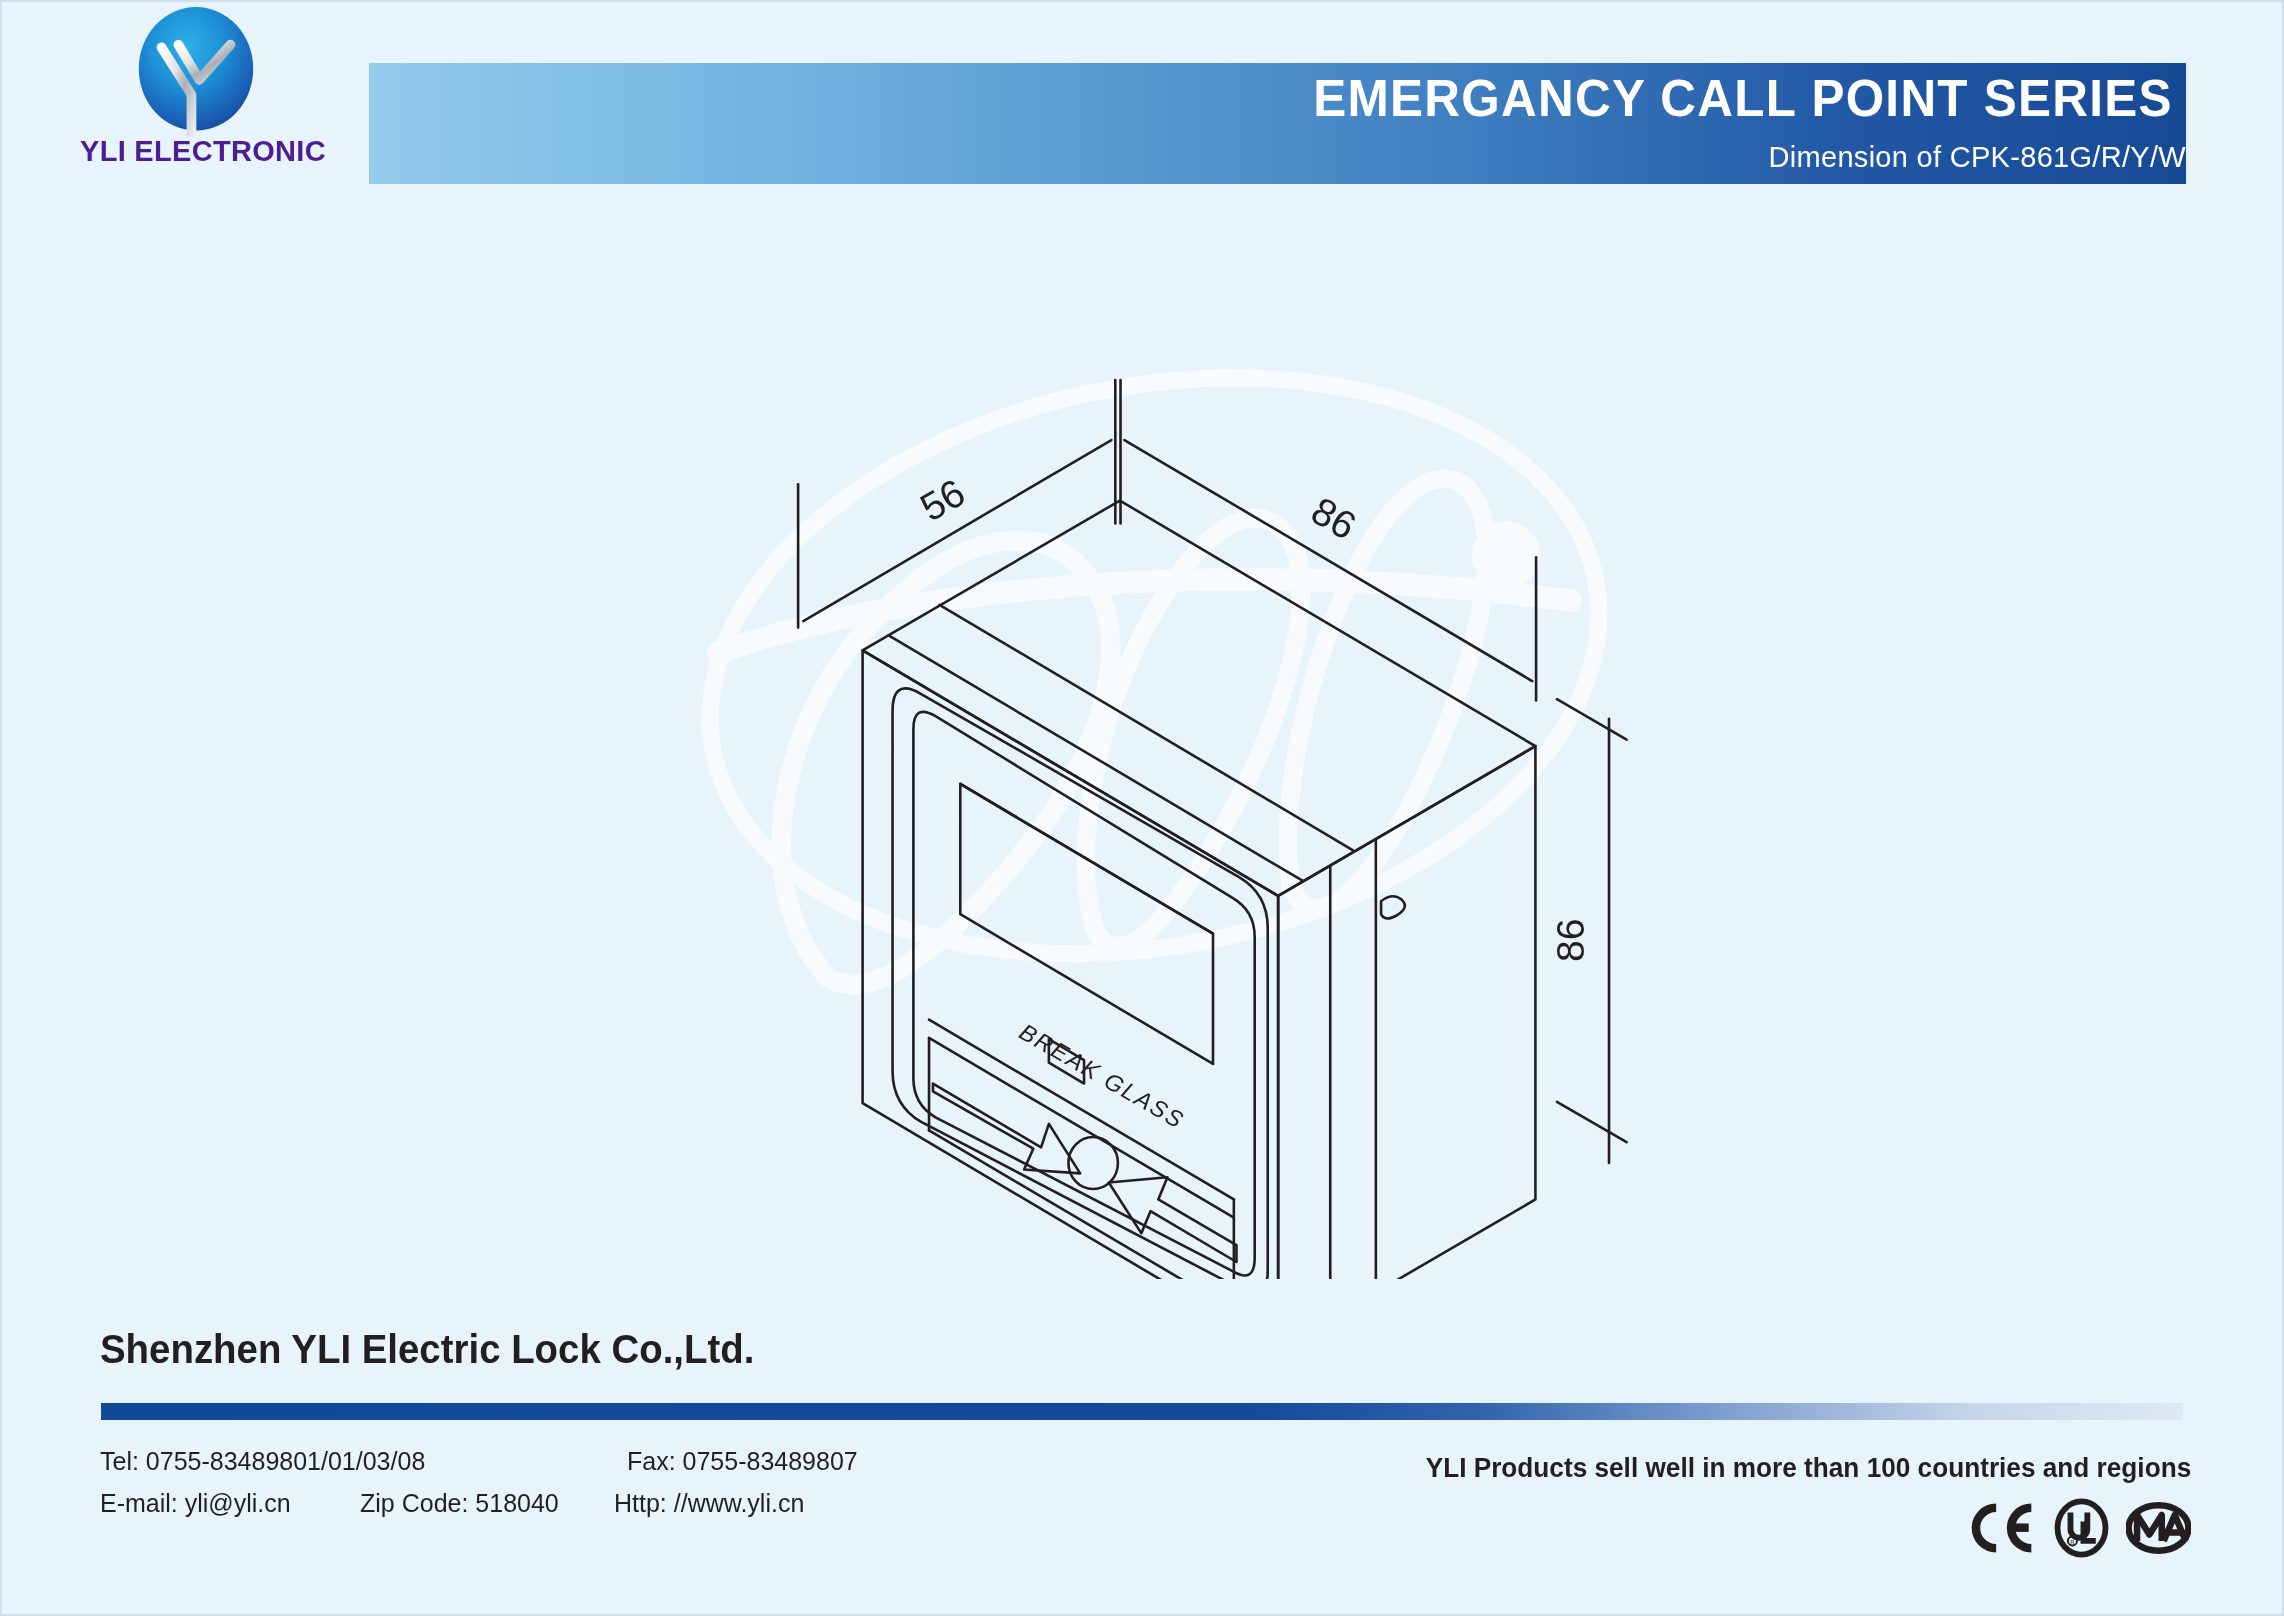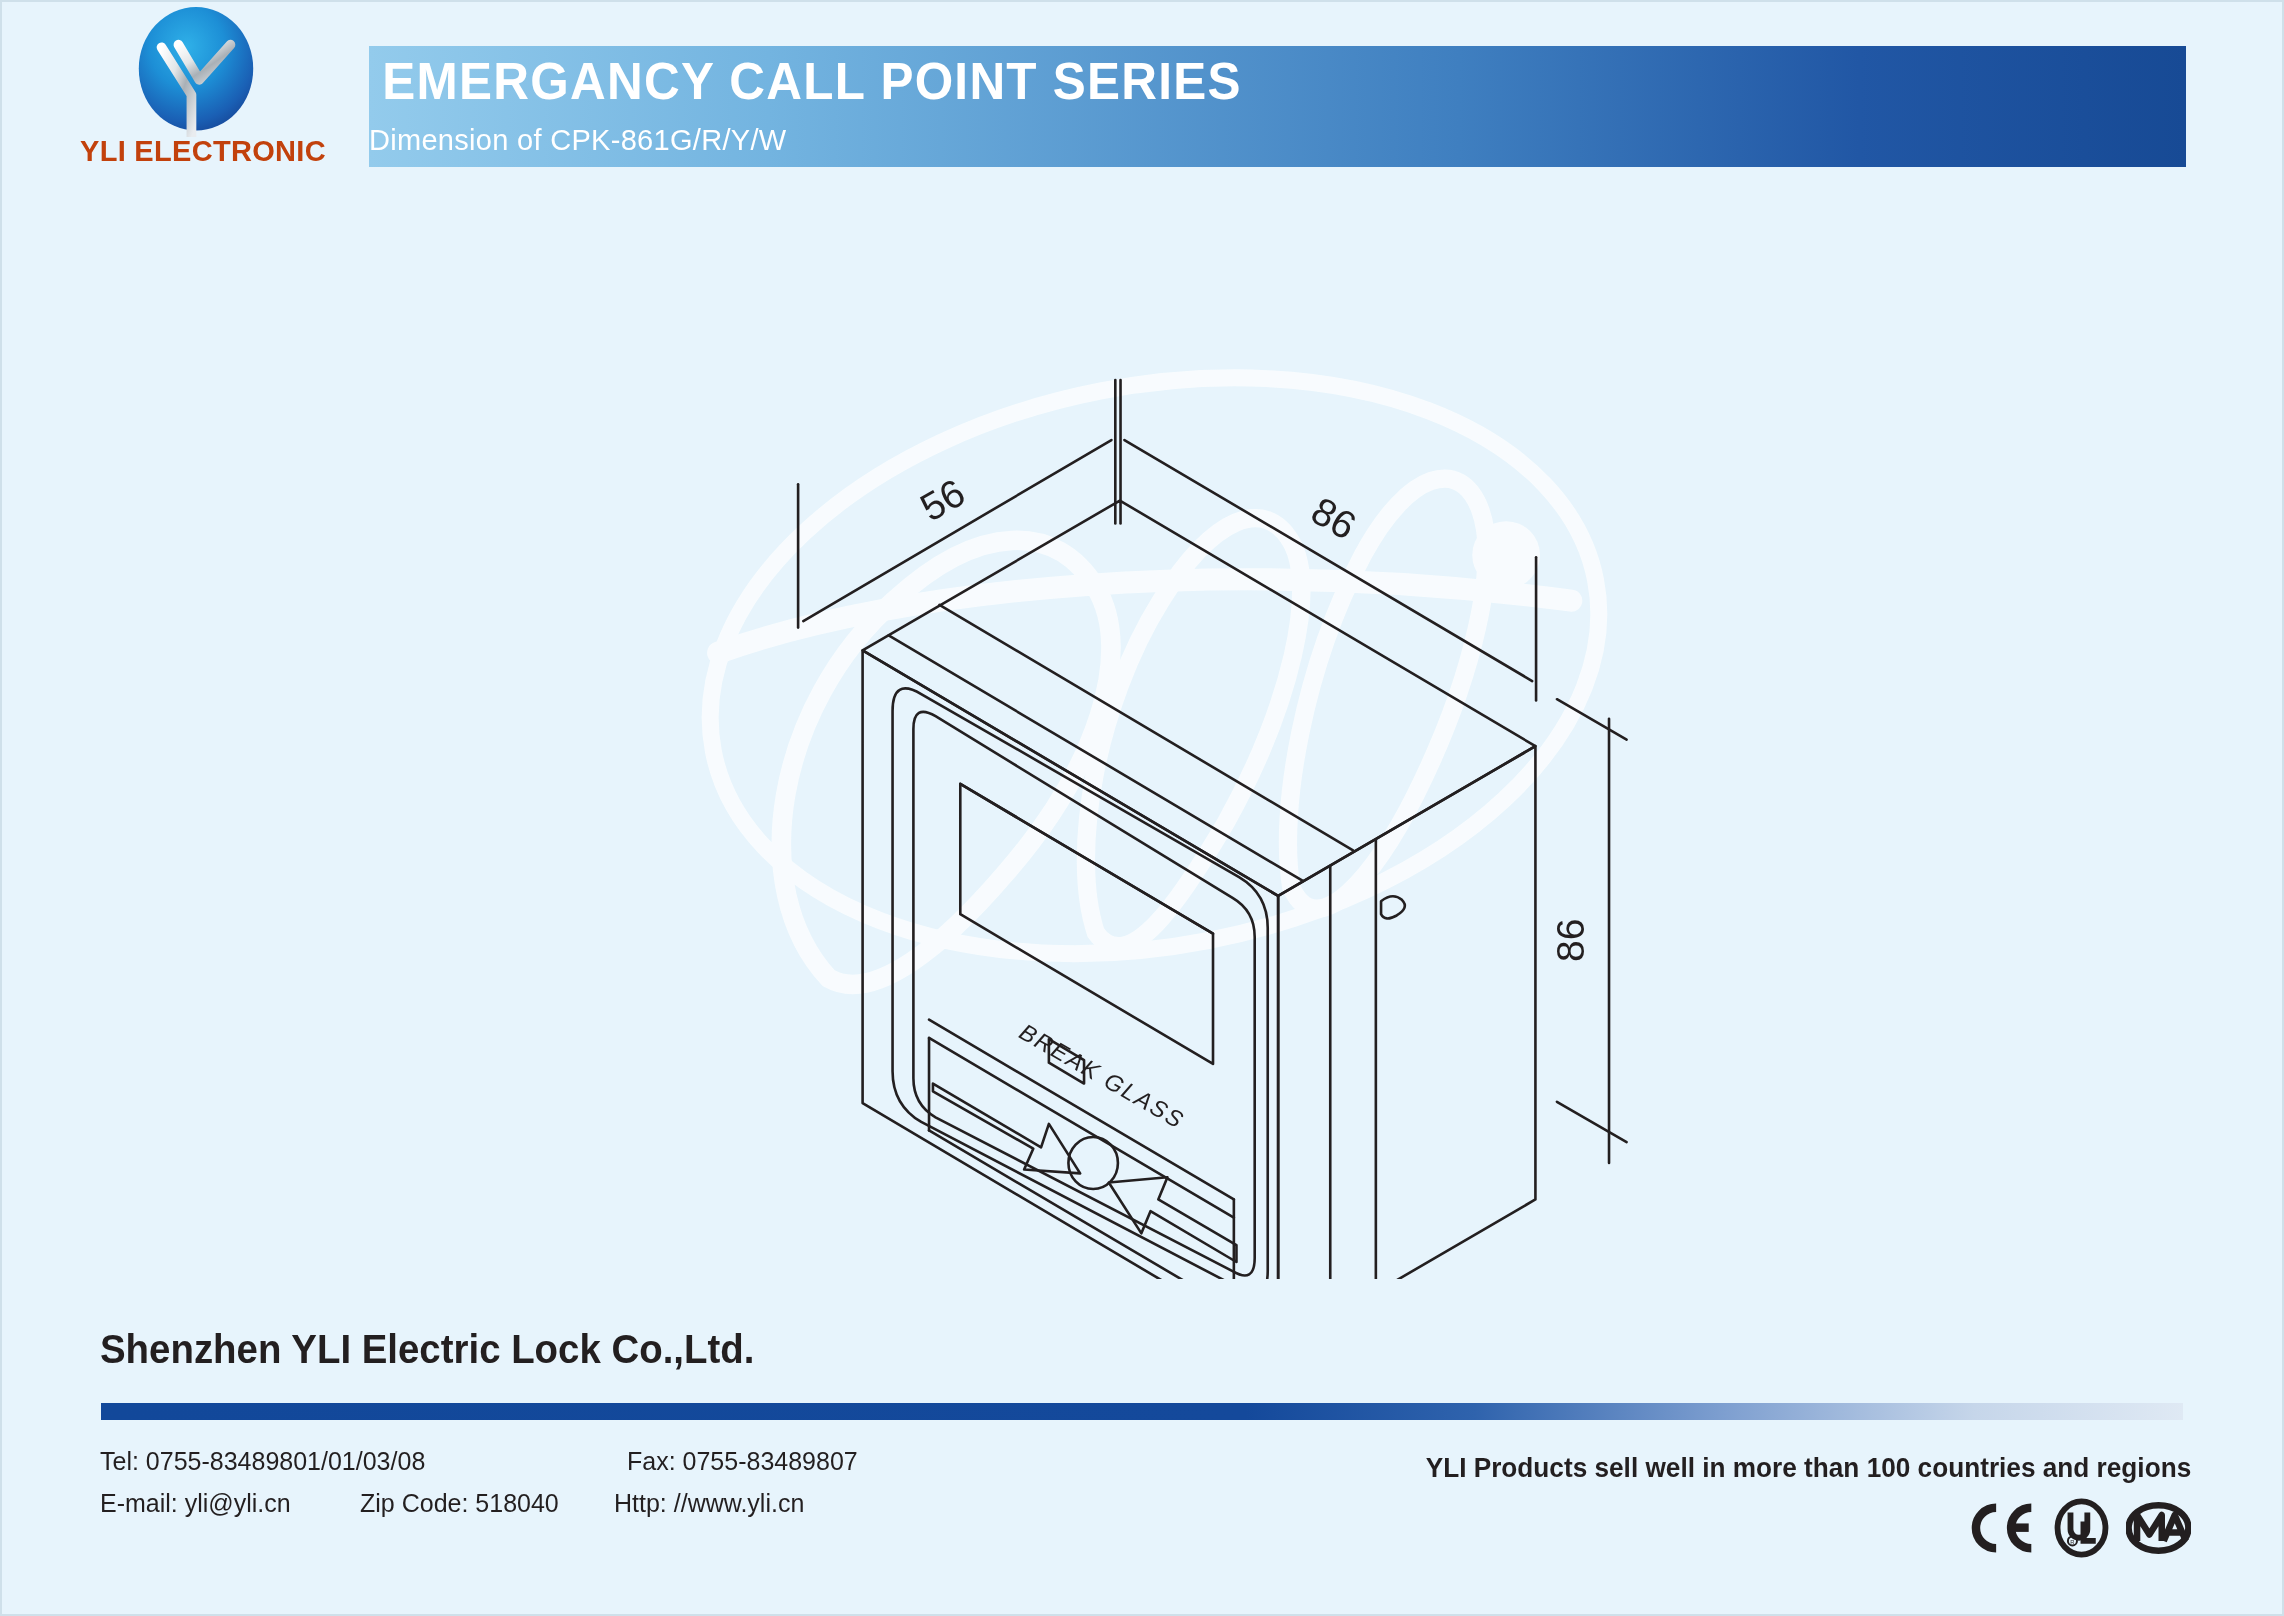--- a/index.html
+++ b/index.html
@@ -47,35 +47,35 @@
   .logo-text {
     position: absolute;
     left: 0;
     top: 128px;
     width: 234px;
     text-align: center;
     font-family: "Liberation Sans", sans-serif;
     font-weight: bold;
     font-size: 29px;
     letter-spacing: 0.3px;
-    color: #c2410c;
+    color: #4c1d95;
     white-space: nowrap;
   }
 
   
   .banner {
     position: absolute;
     left: 367px;
-    top: 44px;
+    top: 61px;
     width: 1817px;
     height: 121px;
     background: linear-gradient(to right, #93cbec 0%, #73b4e0 22%, #3f7fc0 60%, #2157a5 82%, #174a95 100%);
     display: flex;
     flex-direction: column;
-    align-items: flex-start;
+    align-items: flex-end;
     justify-content: center;
   }
   .banner-title {
     font-family: "Liberation Sans", sans-serif;
     font-weight: bold;
     font-size: 51px;
     color: #ffffff;
     letter-spacing: 1.3px;
     line-height: 1.0;
     white-space: nowrap;

